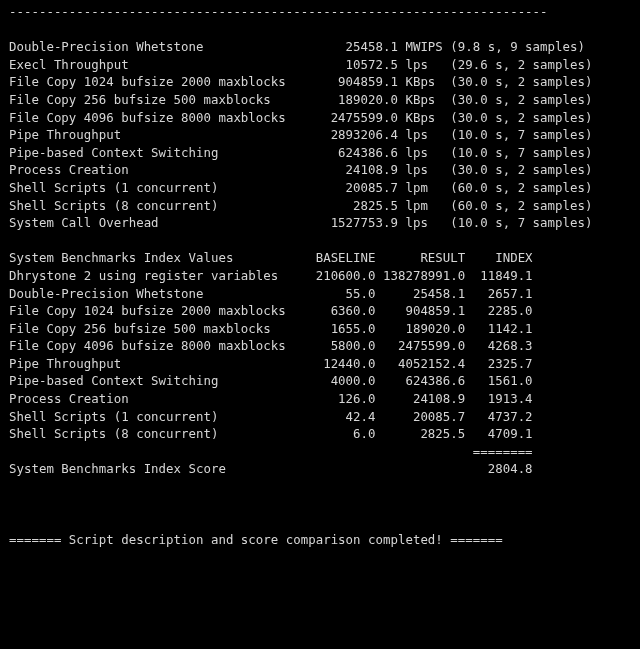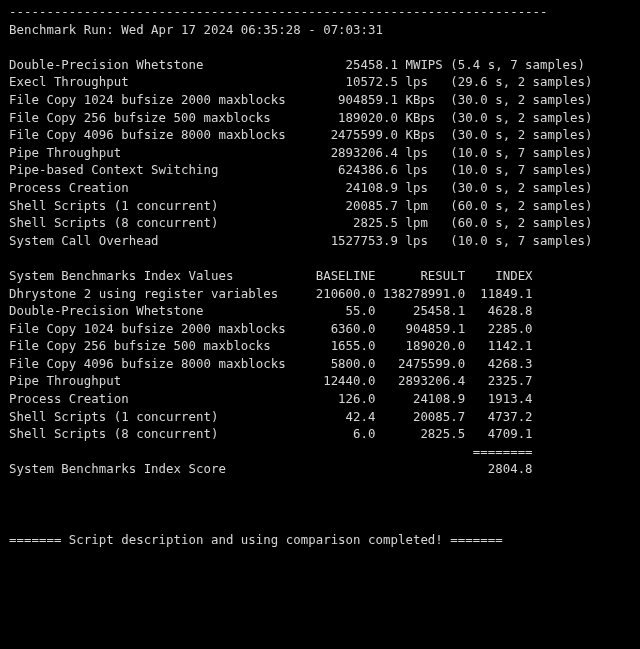--- a/index.html
+++ b/index.html
@@ -36,52 +36,52 @@
   .blank {
     white-space: pre;
     height: 17.6px;
   }
 </style>
 </head>
 <body>
 
 <div id="terminal">
   <div class="line">------------------------------------------------------------------------</div>
-  <div class="line">Benchmark Run: Wed Apr 17 2024 06:35:28 - 07:03:31</div>
   <div class="blank">&nbsp;</div>
 
   <div id="raw-results">
-      <div class="line">Double-Precision Whetstone                   25458.1 MWIPS (5.4 s, 7 samples)</div>
+      <div class="line">Double-Precision Whetstone                   25458.1 MWIPS (9.8 s, 9 samples)</div>
       <div class="line">Execl Throughput                             10572.5 lps   (29.6 s, 2 samples)</div>
       <div class="line">File Copy 1024 bufsize 2000 maxblocks       904859.1 KBps  (30.0 s, 2 samples)</div>
       <div class="line">File Copy 256 bufsize 500 maxblocks         189020.0 KBps  (30.0 s, 2 samples)</div>
       <div class="line">File Copy 4096 bufsize 8000 maxblocks      2475599.0 KBps  (30.0 s, 2 samples)</div>
       <div class="line">Pipe Throughput                            2893206.4 lps   (10.0 s, 7 samples)</div>
       <div class="line">Pipe-based Context Switching                624386.6 lps   (10.0 s, 7 samples)</div>
       <div class="line">Process Creation                             24108.9 lps   (30.0 s, 2 samples)</div>
       <div class="line">Shell Scripts (1 concurrent)                 20085.7 lpm   (60.0 s, 2 samples)</div>
       <div class="line">Shell Scripts (8 concurrent)                  2825.5 lpm   (60.0 s, 2 samples)</div>
       <div class="line">System Call Overhead                       1527753.9 lps   (10.0 s, 7 samples)</div>
     </div>
 
   <div class="blank">&nbsp;</div>
 
   <div class="line" id="index-header">System Benchmarks Index Values           BASELINE      RESULT    INDEX</div>
   <div id="index-rows">
       <div class="line">Dhrystone 2 using register variables     210600.0 138278991.0  11849.1</div>
-      <div class="line">Double-Precision Whetstone                   55.0     25458.1   4628.8</div>
+      <div class="line">Double-Precision Whetstone                   55.0     25458.1   2657.1</div>
       <div class="line">File Copy 1024 bufsize 2000 maxblocks      6360.0    904859.1   2285.0</div>
       <div class="line">File Copy 256 bufsize 500 maxblocks        1655.0    189020.0   1142.1</div>
       <div class="line">File Copy 4096 bufsize 8000 maxblocks      5800.0   2475599.0   4268.3</div>
-      <div class="line">Pipe Throughput                           12440.0   2893206.4   2325.7</div>
+      <div class="line">Pipe Throughput                           12440.0   4052152.4   2325.7</div>
+      <div class="line">Pipe-based Context Switching               4000.0    624386.6   1561.0</div>
       <div class="line">Process Creation                            126.0     24108.9   1913.4</div>
       <div class="line">Shell Scripts (1 concurrent)                 42.4     20085.7   4737.2</div>
       <div class="line">Shell Scripts (8 concurrent)                  6.0      2825.5   4709.1</div>
     </div>
   <div class="line" id="index-rule">                                                              ========</div>
   <div class="line" id="index-score">System Benchmarks Index Score                                   2804.8</div>
 
   <div class="blank">&nbsp;</div>
   <div class="blank">&nbsp;</div>
   <div class="blank">&nbsp;</div>
 
-  <div class="line">======= Script description and using comparison completed! =======</div>
+  <div class="line">======= Script description and score comparison completed! =======</div>
 </div>
 
 </body></html>

